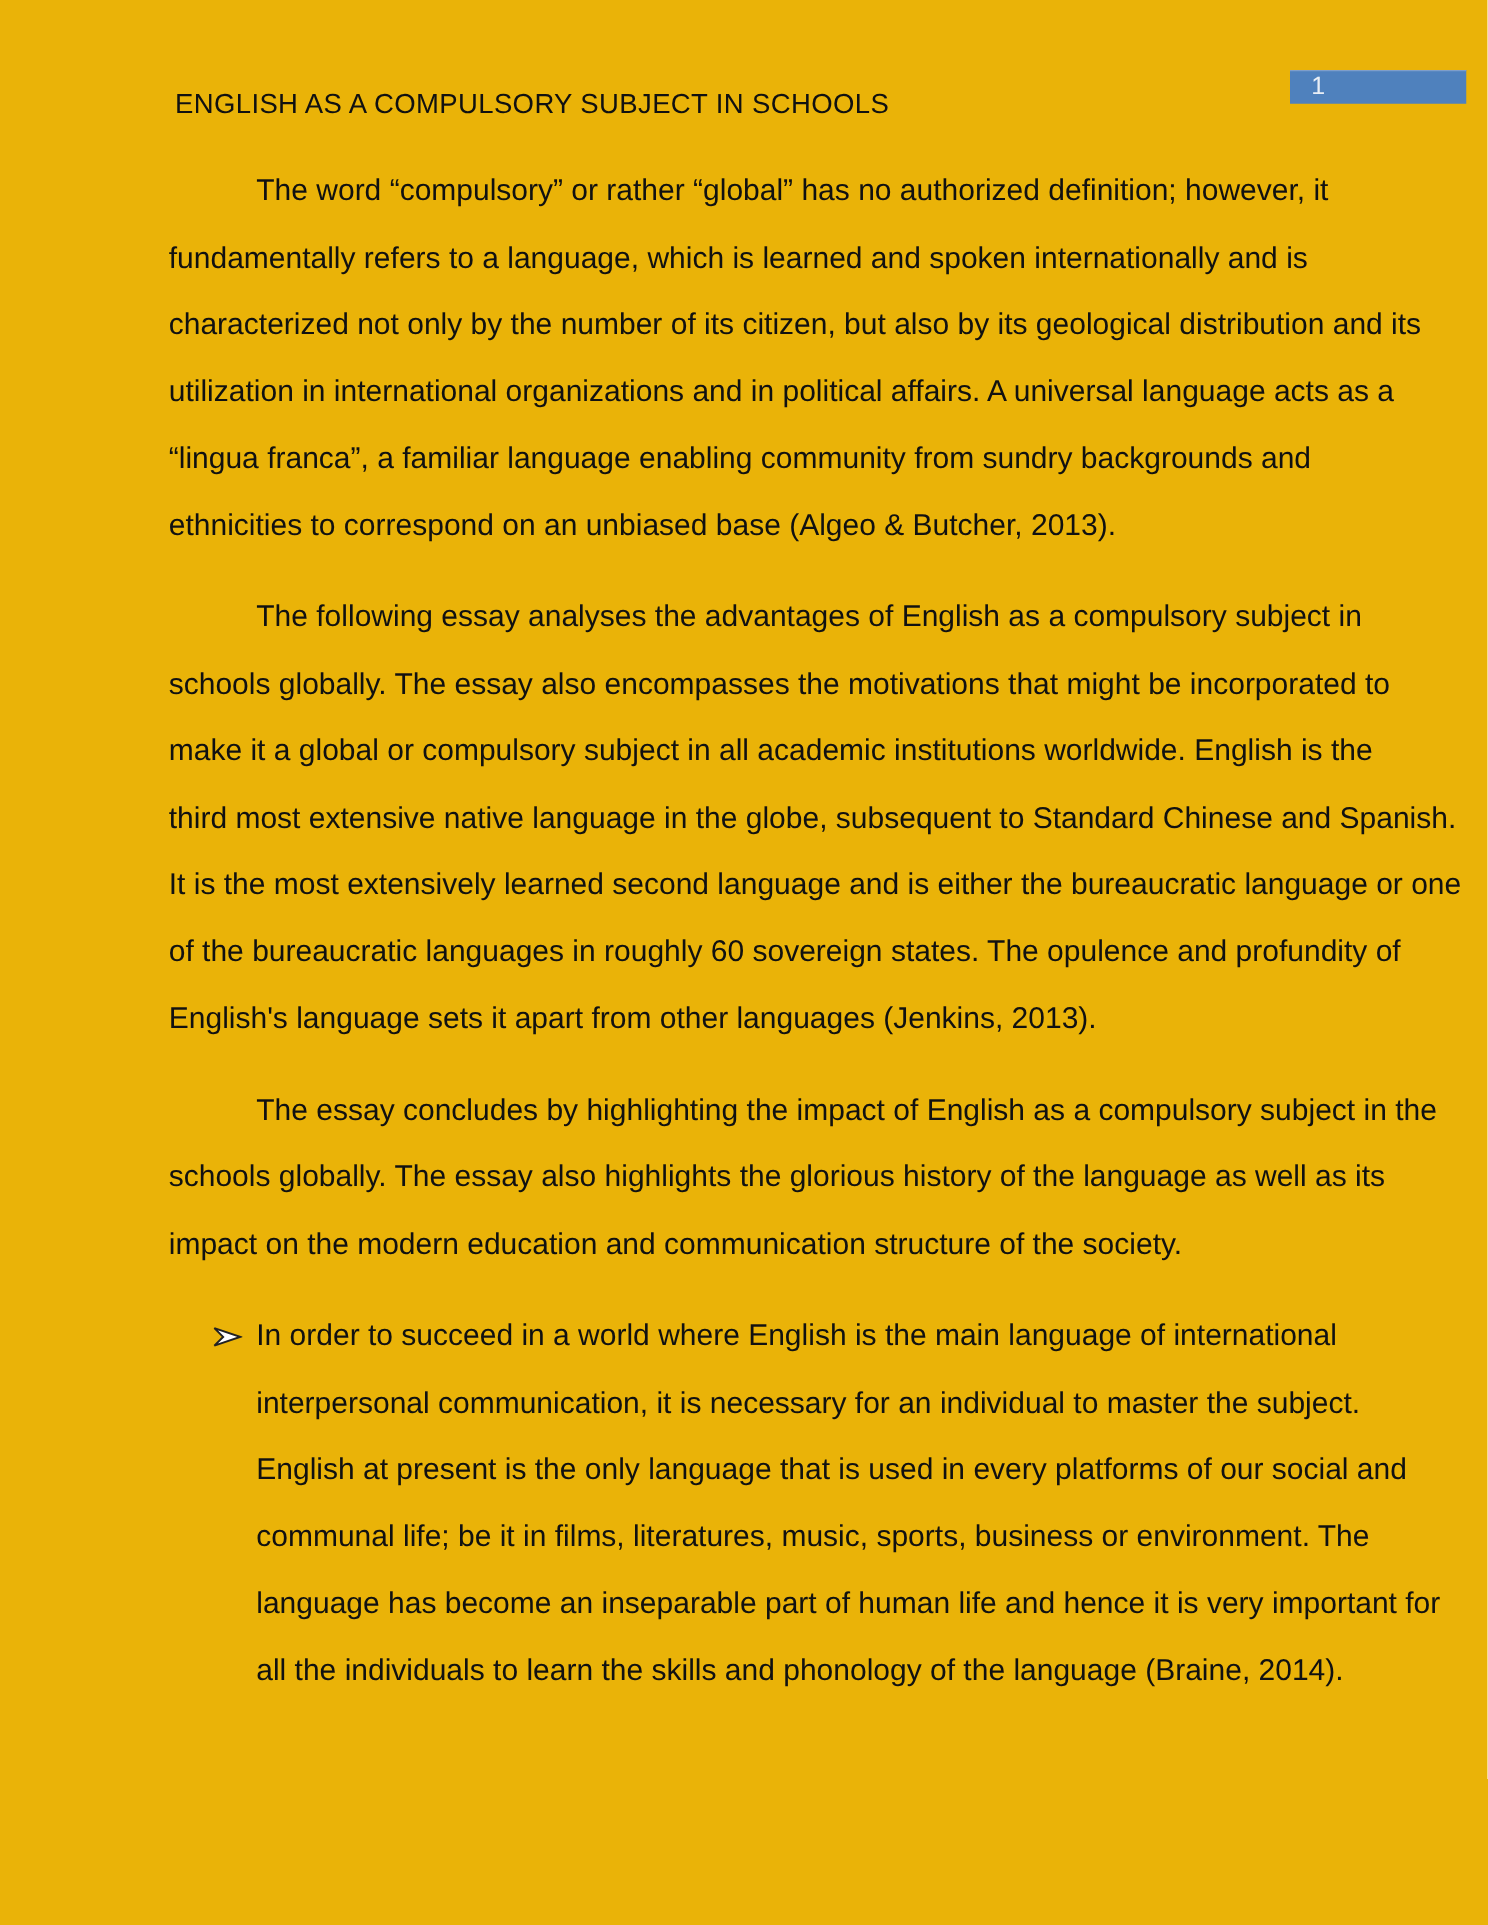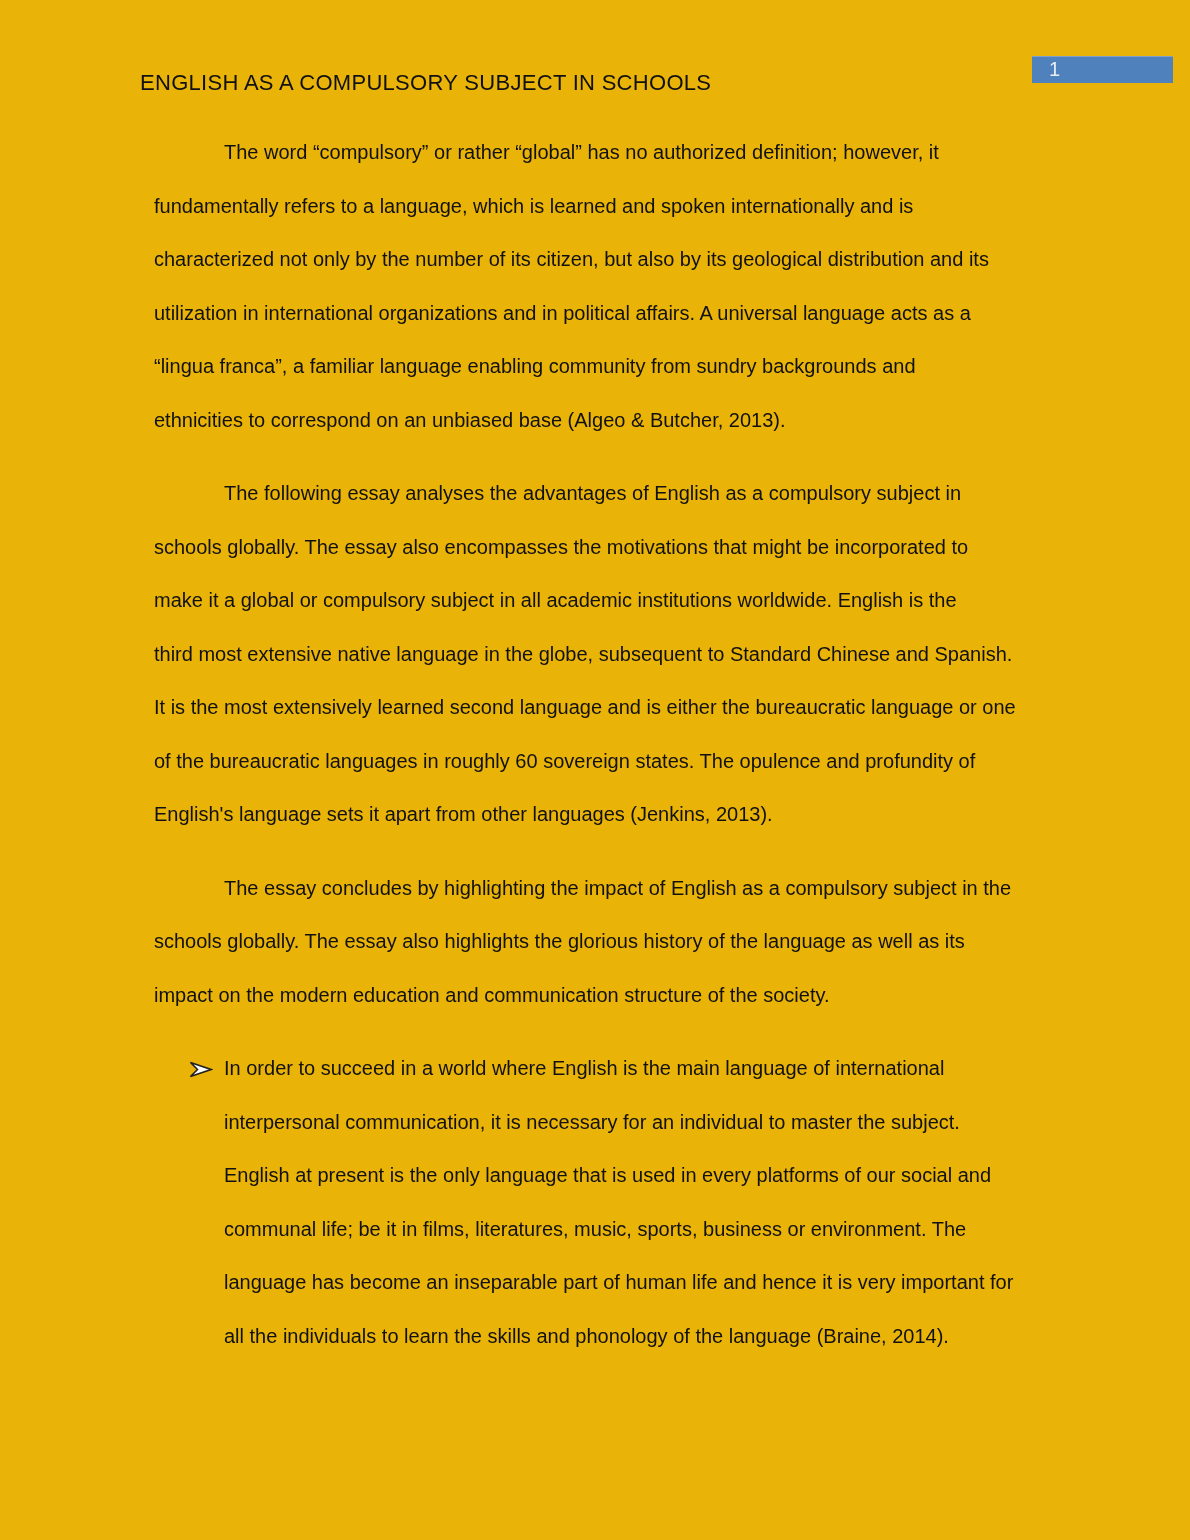--- a/index.html
+++ b/index.html
@@ -37,24 +37,24 @@
   }
   .page-number {
     display: block;
     padding-left: 17px;
     font-size: 20px;
     line-height: 25px;
     color: var(--accent-text, #e9eef5);
   }
   .doc-body {
     position: absolute;
-    left: 154px;
+    left: 135px;
     top: 126px;
     width: 912px;
-    font-size: 20px;
+    font-size: 24px;
     line-height: 53.5px;
   }
   .para {
     margin: 0 0 20px 0;
     text-indent: 70px;
     white-space: pre;
   }
   .bullet-item {
     display: flex;
     padding-left: 35px;

